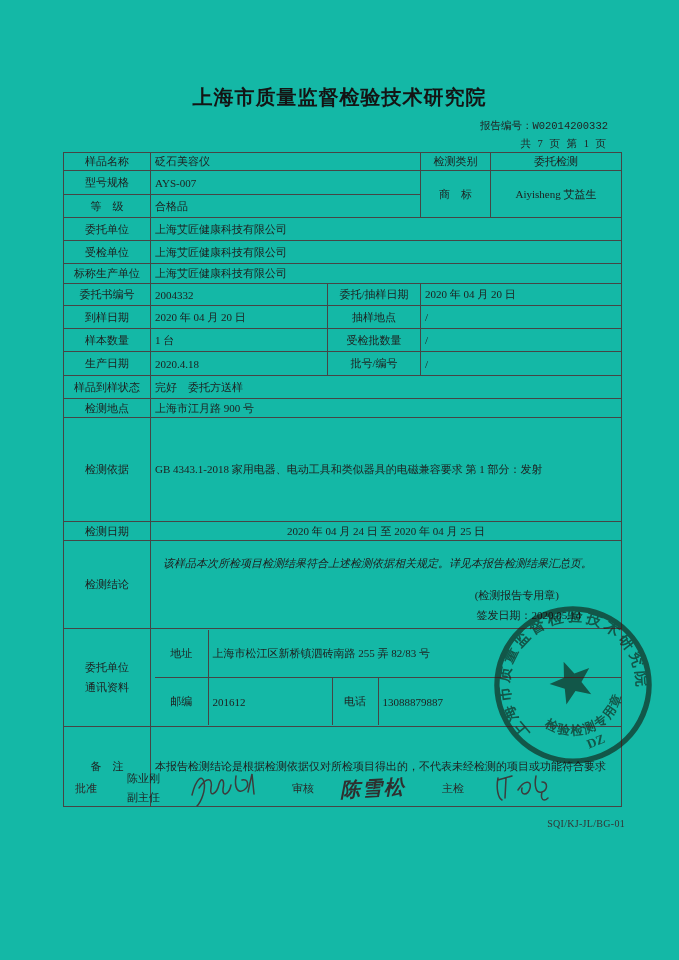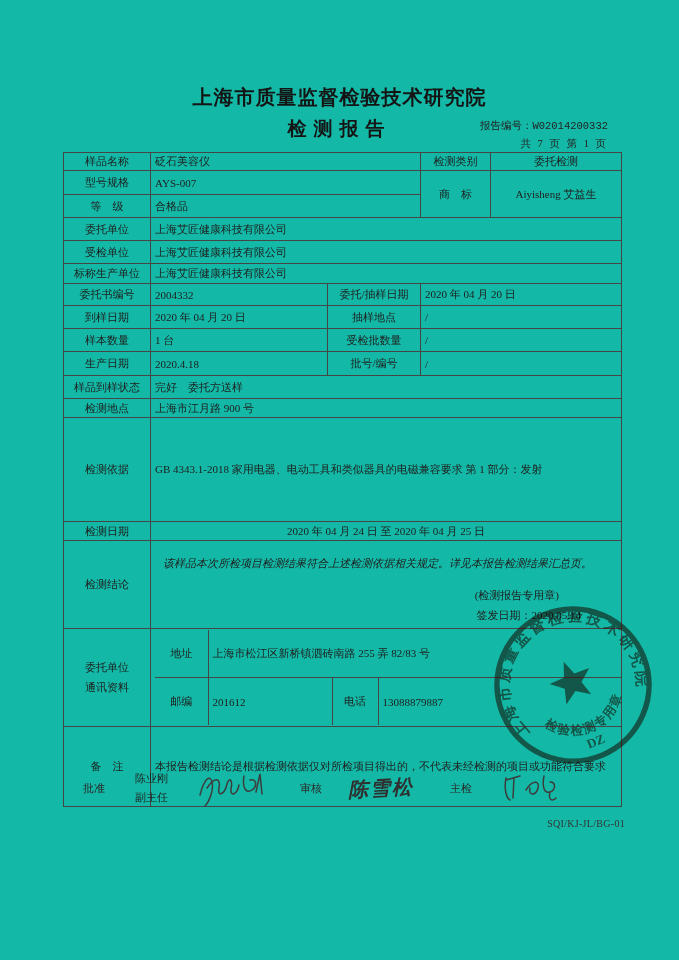--- a/index.html
+++ b/index.html
@@ -46,21 +46,20 @@
   
   .stamp{position:absolute;left:488px;top:600px;width:170px;height:170px;
     opacity:.8;mix-blend-mode:multiply;pointer-events:none;}
 </style>
 </head>
 <body>
 
 <div class="page">
 
   <div class="org-title">上海市质量监督检验技术研究院</div>
-  <div class="doc-title">检测报告</div>
   <div class="report-no">
     <span>报告编号：</span><span>W02014200332</span>
   </div>
   <div class="page-info">共 7 页 第 1 页</div>
 
   <table class="rep">
     <colgroup>
         <col style="width:87px">
         <col style="width:177px">
         <col style="width:93px">
@@ -175,21 +174,21 @@
       </td>
     </tr>
     <tr style="height:80px">
       <td class="lbl">备　注</td>
       <td class="val" colspan="4">本报告检测结论是根据检测依据仅对所检项目得出的，不代表未经检测的项目或功能符合要求</td>
     </tr>
   </tbody>
     </table>
 
   <div class="sig-row">
-    <span class="sig-label" style="margin-left:20px">批准</span>
+    <span class="sig-label" style="margin-left:12px">批准</span>
     <span class="approver">
       <div>陈业刚</div>
       <div>副主任</div>
     </span>
     <svg class="scrawl" width="72" height="42" viewBox="0 0 72 42">
       <path d="M6,28 C10,12 16,7 18,15 C20,23 15,35 11,39 M13,21 C21,9 27,11 25,21 C23,31 31,27 33,17 C35,10 39,12 37,22 C36,30 43,28 45,18 M50,9 C48,21 52,27 58,23 C64,19 62,11 56,13 M62,25 L66,7 L68,27" stroke="#3c3c3c" stroke-width="1.5" fill="none" stroke-linecap="round"></path>
     </svg>
     <span class="sig-label" style="margin-left:34px">审核</span>
     <span class="hand-name">陈雪松</span>
     <span class="sig-label" style="margin-left:36px">主检</span>

